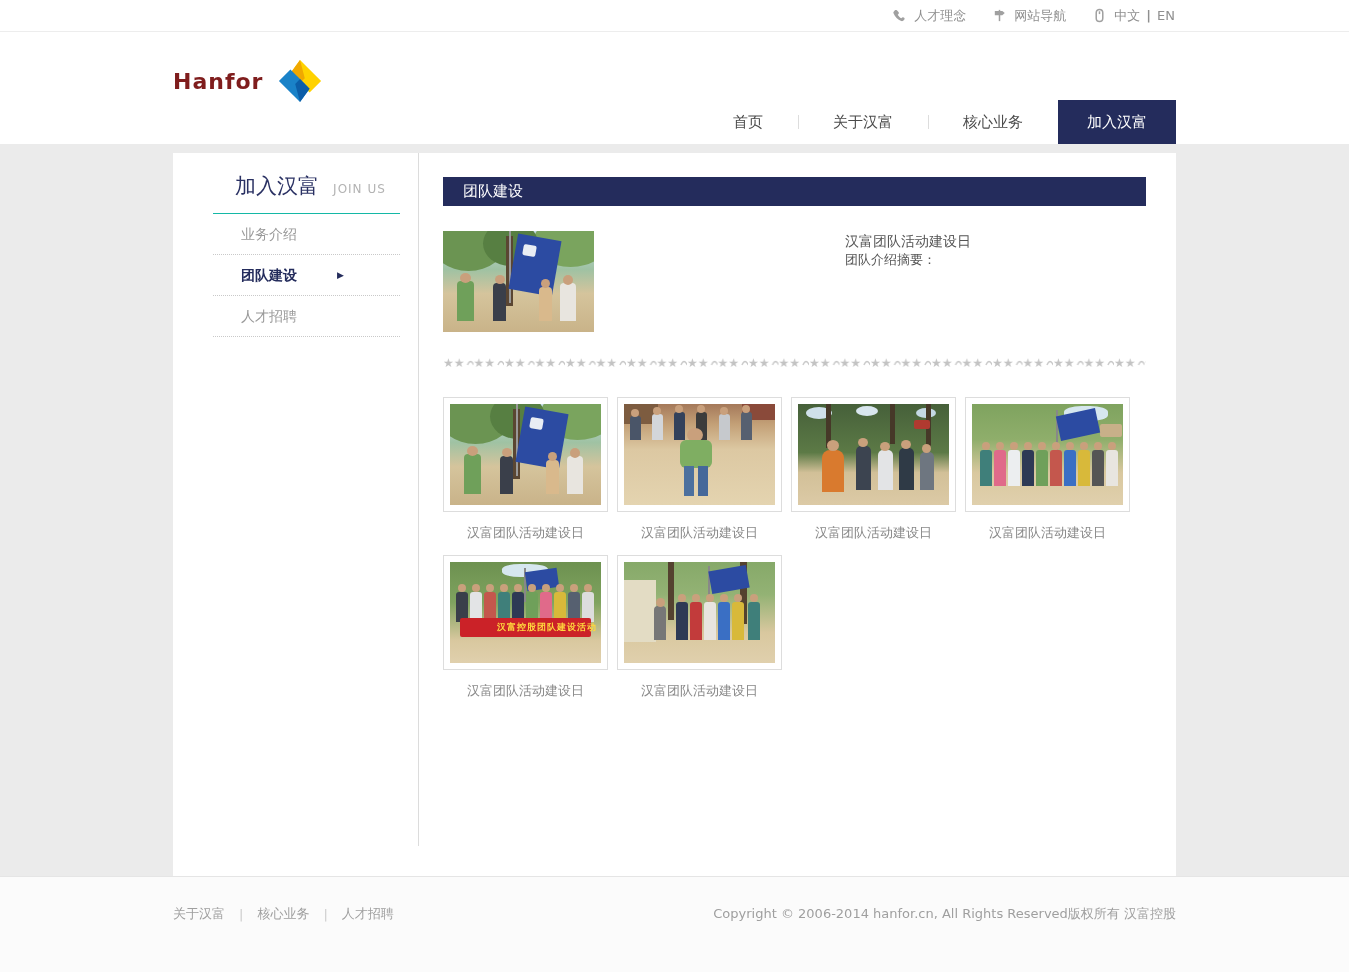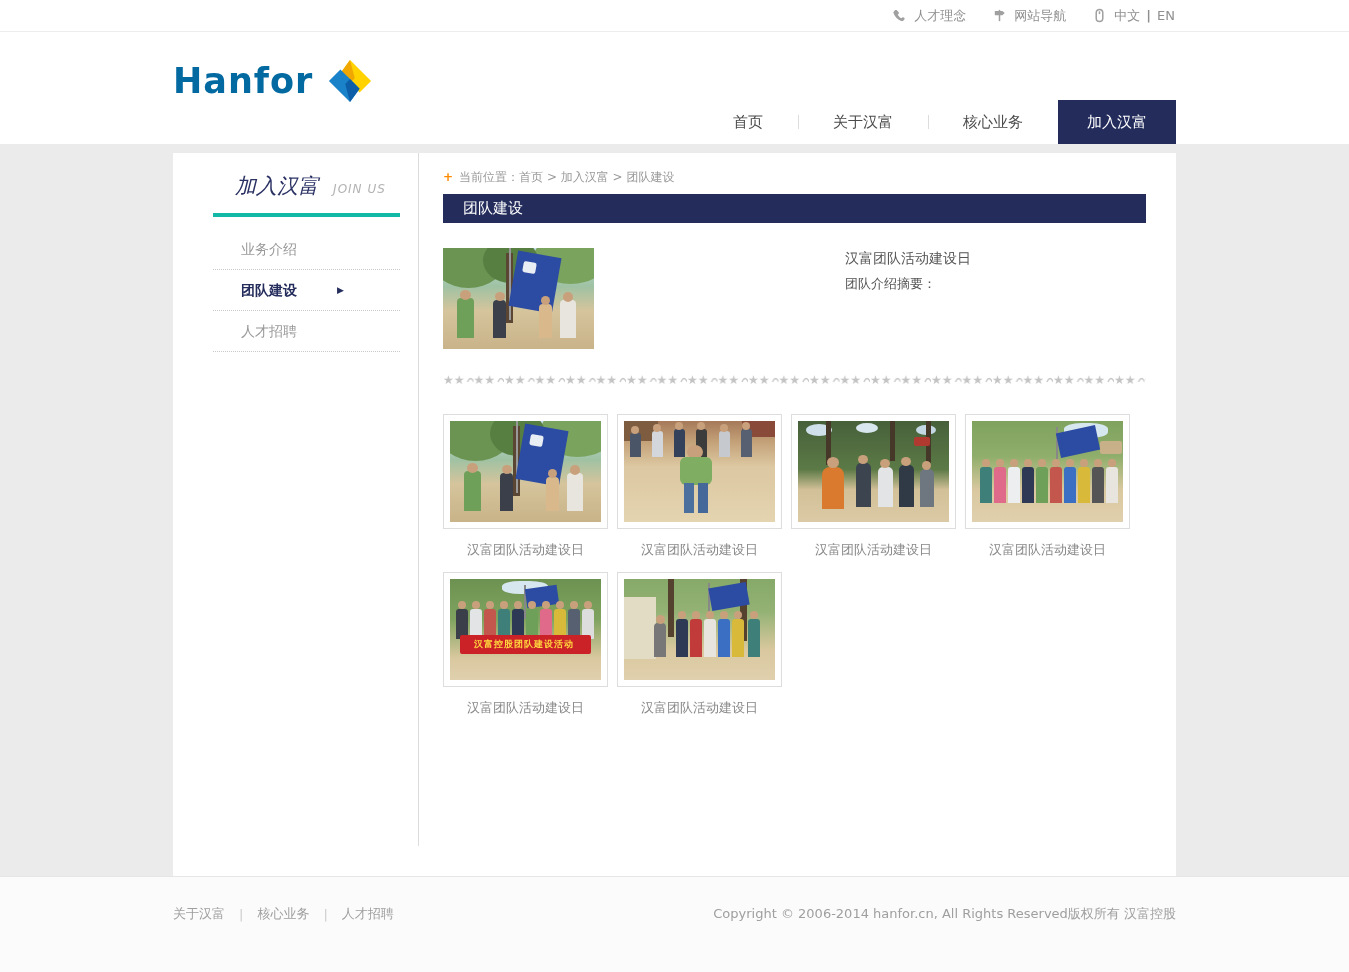--- a/index.html
+++ b/index.html
@@ -17,21 +17,21 @@
     font-size:13px; color:#8f8f8f; }
   .topbar .tb-item { display:flex; align-items:center; margin-left:26px; }
   .topbar svg { margin-right:7px; }
   .tb-sep { color:#8f8f8f; margin:0 6px; font-weight:bold; }
   .tb-lang { display:flex; align-items:center; }
 
   
   .site-header { height:112px; background:#fff; position:relative; }
   .header-inner { width:1003px; margin-left:173px; height:112px; position:relative; }
   .logo { position:absolute; left:0; top:26px; display:flex; align-items:center; }
-  .logo-en { font-size:35px; font-weight:bold; color:#0369a1; letter-spacing:1px; }
+  .logo-en { font-size:22px; font-weight:bold; color:#7f1d1d; letter-spacing:1px; }
   .logo-diamond { margin:0 12px 0 14px; display:block; }
   .logo-cn { font-size:30px; font-weight:bold; color:#1e2a63; letter-spacing:3px; }
 
   .search { position:absolute; right:0; top:20px; width:210px; height:26px;
     border:1px solid #ddd; border-radius:4px; background:#fff; display:flex; overflow:hidden; }
   .search input { flex:1; border:none; outline:none; padding:0 10px; font-size:13px;
     color:#777; background:transparent; font-family:inherit; }
   .search input::placeholder { color:#c9c9c9; }
   .search-btn { width:30px; border:none; background:#ccc; display:flex;
     align-items:center; justify-content:center; }
@@ -44,53 +44,53 @@
   .nav li.active { background:var(--navy,#242c5c); color:#fff; padding:0 29px; }
   .nav li.active::before { display:none; }
 
   
   .page-body { padding-top:9px; background:#ebebeb; }
   .panel { width:1003px; margin-left:173px; background:#fff; height:723px; position:relative; }
   .divider-v { position:absolute; left:245px; top:0; width:1px; height:693px; background:#dcdcdc; }
 
   
   .sidebar { position:absolute; left:0; top:0; width:245px; }
-  .sidebar-head { margin:19px 18px 12px 40px; padding:0 0 13px 22px; border-bottom:4px solid #14b8a6;font-style:italic; }
+  .sidebar-head { margin:19px 18px 0 40px; padding:0 0 13px 22px; border-bottom:1px solid #14b8a6; }
   .sidebar-title { font-size:21px; color:#2a3163; }
   .sidebar-sub { font-size:12px; color:#b3b3b3; margin-left:9px; letter-spacing:1px; }
   .side-menu { list-style:none; margin:0 18px 0 40px; }
   .side-menu li { position:relative; line-height:40px; height:40px; font-size:14px;
     color:#999; padding-left:28px; border-bottom:1px dotted #c9c9c9; }
   .side-menu li.active { color:var(--navy,#242c5c); font-weight:bold; }
   .side-menu .arrow { position:absolute; right:56px; top:0; font-size:9px; color:var(--navy,#242c5c); }
 
   
   .content { margin-left:270px; width:703px; padding-top:16px; }
   .breadcrumb { font-size:12px; color:#999; }
   .bc-marker { color:var(--orange,#ff8a00); margin-right:6px; font-weight:bold; }
   .title-bar { margin-top:8px; height:29px; line-height:29px; background:var(--navy,#242c5c);
     color:#fff; font-size:15px; padding-left:20px; width:683px; }
 
   .featured { position:relative; margin-top:25px; height:101px; }
   .featured .photo { position:absolute; left:0; top:0; }
   .featured-text { position:absolute; left:402px; top:2px; }
   .featured-title { font-size:14px; color:#555; }
-  .featured-summary { font-size:13px; color:#555; margin-top:7px; }
+  .featured-summary { font-size:13px; color:#555; }
 
   .star-sep { margin-top:22px; height:16px; }
 
   .gallery { margin-top:27px; display:flex; flex-wrap:wrap; }
   .gallery-item { width:165px; margin-right:9px; }
   .gallery-item:nth-child(4n) { margin-right:0; }
   .card { border:1px solid #ddd; background:#fff; padding:6px; width:151px; height:101px; }
   .caption { text-align:center; font-size:13px; color:#888; margin:12px 0 13px; }
 
   .photo { width:151px; height:101px; position:relative; overflow:hidden; background:#cfe2ec; }
   .ph-shape { position:absolute; }
-  .ph-banner-text { position:absolute; left:24px; top:59px; width:131px; text-align:left;
+  .ph-banner-text { position:absolute; left:16px; top:59px; width:131px; text-align:right;
     font-size:9px; font-weight:bold; color:#ffd83d; letter-spacing:1px; white-space:nowrap; }
 
   
   .footer { height:96px; background:#fbfbfb; border-top:1px solid #e5e5e5; }
   .footer-inner { width:1003px; margin-left:173px; padding-top:28px; display:flex;
     justify-content:space-between; font-size:13px; color:#9f9f9f; }
   .footer-links { display:flex; align-items:center; }
   .footer-links .pipe { color:#ccc; margin:0 14px; }
 </style>
 </head>
@@ -156,23 +156,20 @@
         <li data-interactable="true">业务介绍</li>
         <li class="active" data-interactable="true">
           <span data-interactable="false">团队建设</span>
           <span class="arrow" data-interactable="false">▶</span>
         </li>
         <li data-interactable="true">人才招聘</li>
       </ul>
     </aside>
 
     <section class="content" data-interactable="false">
-      <div class="breadcrumb" data-interactable="false">
-        <span class="bc-marker" data-interactable="false">+</span><span data-interactable="false">当前位置：</span><span data-interactable="true">首页 &gt; 加入汉富 &gt; 团队建设</span>
-      </div>
 
       <div class="title-bar" data-interactable="false">团队建设</div>
 
       <div class="featured" data-interactable="true">
         <div class="photo" id="featured-photo" data-interactable="true">
             <div class="ph-shape" data-interactable="false" style="left: 0px; top: 0px; width: 151px; height: 101px; background: linear-gradient(rgb(197, 221, 233), rgb(159, 194, 163) 38%, rgb(213, 196, 156) 62%, rgb(201, 179, 137));"></div>
             <div class="ph-shape" data-interactable="false" style="left: -12px; top: -18px; width: 75px; height: 58px; background: rgb(107, 148, 82); border-radius: 50%;"></div>
             <div class="ph-shape" data-interactable="false" style="left: 90px; top: -14px; width: 75px; height: 50px; background: rgb(122, 164, 94); border-radius: 50%;"></div>
             <div class="ph-shape" data-interactable="false" style="left: 40px; top: -10px; width: 55px; height: 45px; background: rgb(87, 127, 66); border-radius: 50%;"></div>
             <div class="ph-shape" data-interactable="false" style="left: 63px; top: 5px; width: 7px; height: 70px; background: rgb(90, 70, 50);"></div>

